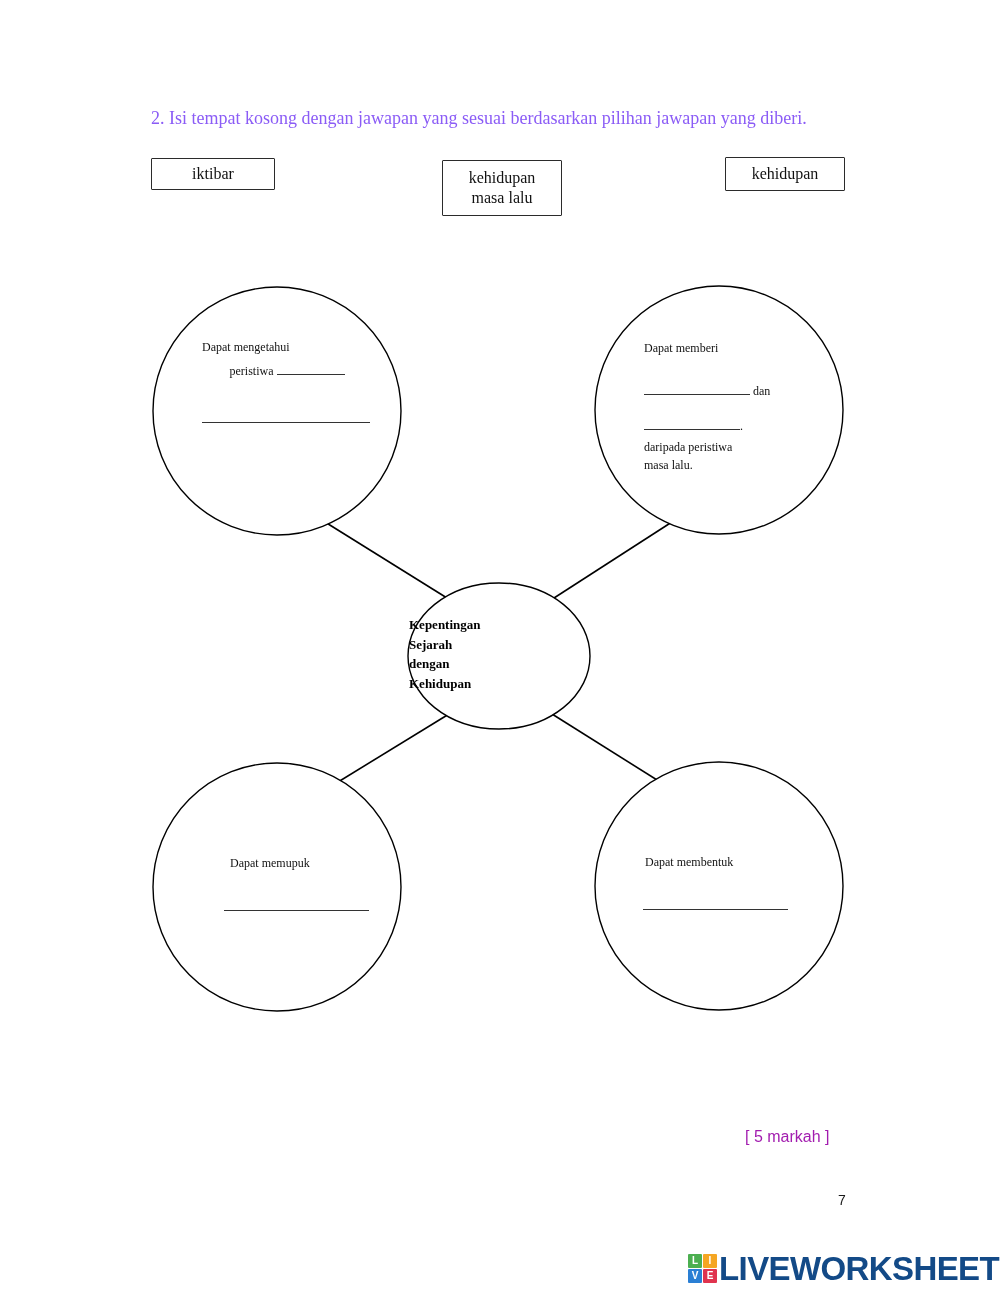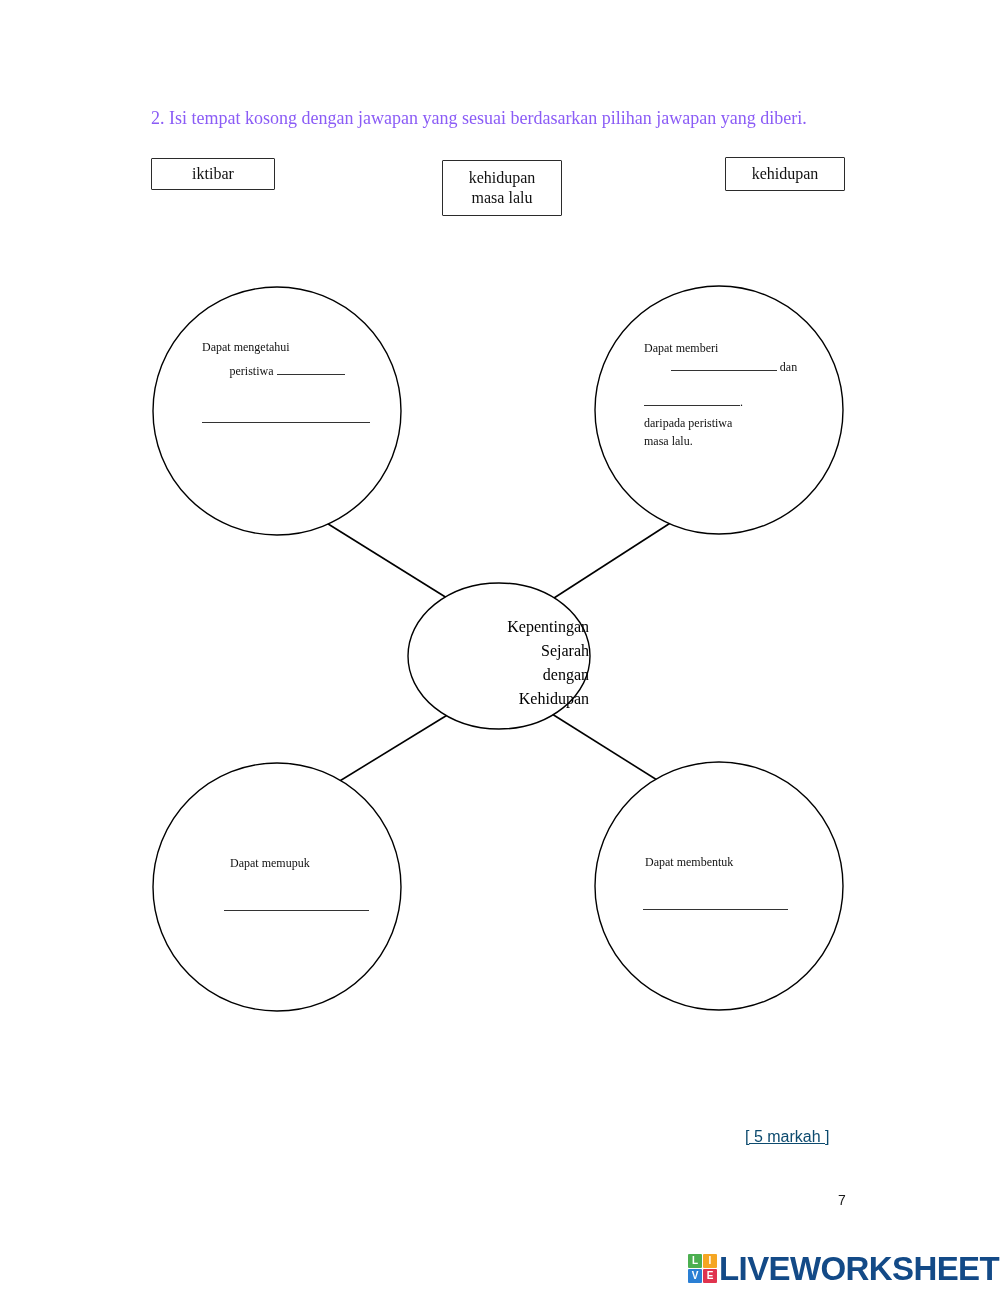--- a/index.html
+++ b/index.html
@@ -76,36 +76,35 @@
     vertical-align: baseline;
   }
   .node-text .blank-row {
     display: block;
     border-bottom: 1px solid #333333;
     height: 1px;
     font-size: 0;
   }
   .center-text {
     position: absolute;
-    text-align: right;
-    font-weight: normal;
-    font-size: 16px;
+    text-align: left;
+    font-weight: bold;
+    font-size: 13px;
     line-height: 1.5;
     color: #000000;
   }
 
   
   .marks {
     position: absolute;
     left: 745px;
     top: 1128px;
     font-family: "Liberation Sans", "DejaVu Sans", sans-serif;
     font-size: 16px;
-    color: #0c4a6e;
-    text-decoration: underline;
+    color: #a21caf;
   }
   .page-number {
     position: absolute;
     left: 838px;
     top: 1192px;
     font-family: "Liberation Sans", "DejaVu Sans", sans-serif;
     font-size: 14px;
     color: #1a1a1a;
   }
 
@@ -189,21 +188,21 @@
   <div>Dapat mengetahui</div>
   <div style="margin-top:5px;text-align:center;">
     <span>peristiwa</span>
     <span class="blank-inline" style="width:68px;"></span>
   </div>
   <div class="blank-row" style="margin-top:41px; width:168px;"></div>
 </div>
 
 <div class="node-text" style="left:644px; top:339px; width:180px;">
   <div>Dapat memberi</div>
-  <div style="margin-top:0;text-align:center;">
+  <div style="margin-top:24px;">
     <span class="blank-inline" style="width:106px;"></span>
     <span>dan</span>
   </div>
   <div style="margin-top:17px;">
     <span class="blank-inline" style="width:96px;"></span><span>.</span>
   </div>
   <div style="margin-top:2px;">daripada peristiwa</div>
   <div>masa lalu.</div>
 </div>
 

